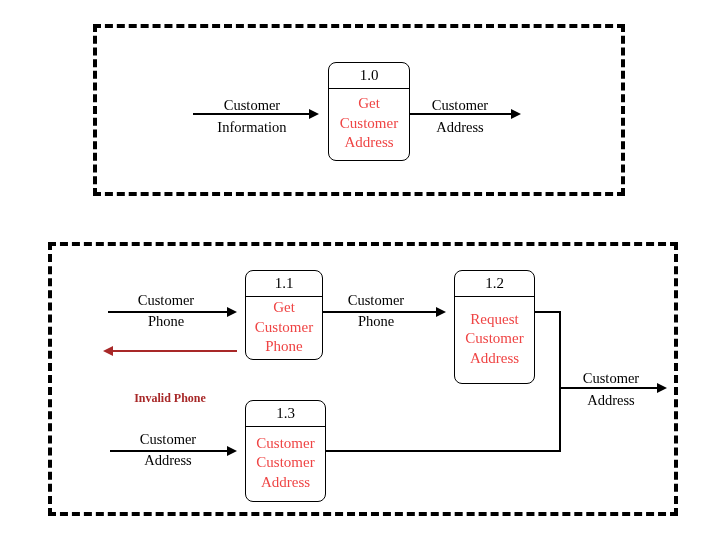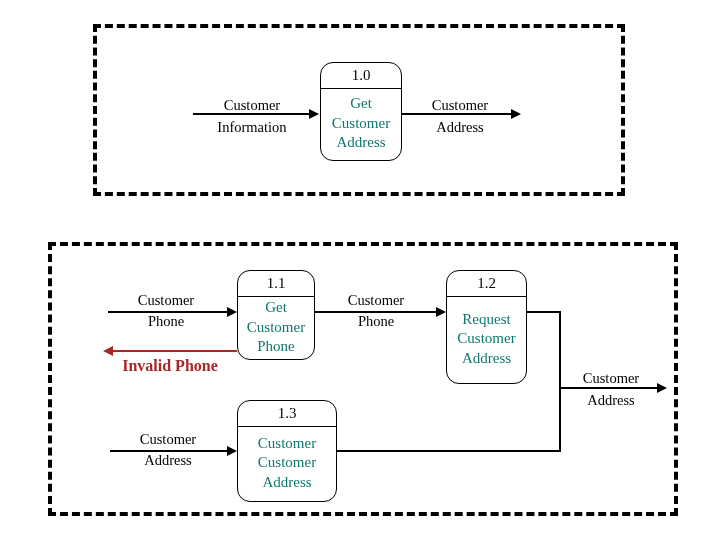--- a/index.html
+++ b/index.html
@@ -23,48 +23,49 @@
     border: 4px dashed #000000;
     box-sizing: border-box;
     background: transparent;
   }
 
   
   .process {
     position: absolute;
     box-sizing: border-box;
     border: 1.5px solid #000000;
-    border-radius: 13px;
+    border-radius: 8px;
     background: #ffffff;
     display: flex;
     flex-direction: column;
     align-items: stretch;
     overflow: hidden;
     z-index: 6;
+    margin-left: 8px;
   }
   .process-num {
     flex: 0 0 auto;
     text-align: center;
     font-size: 15px;
     line-height: 1;
     padding: 5px 0 5px 0;
     border-bottom: 1.5px solid #000000;
     color: #000000;
   }
   .process-name {
     flex: 1 1 auto;
     display: flex;
     flex-direction: column;
     align-items: center;
     justify-content: center;
     text-align: center;
     font-size: 15px;
     line-height: 1.30;
     padding: 1px 2px 3px 2px;
-    color: #0f766e;
+    color: #ef4444;
   }
   .process-name span { display: block; white-space: nowrap; }
 
   
   .hline {
     position: absolute;
     height: 0;
     border-top: 2px solid #000000;
     z-index: 4;
   }
@@ -98,21 +99,21 @@
   .flabel {
     position: absolute;
     font-size: 14.5px;
     line-height: 1.45;
     text-align: center;
     color: #000000;
     white-space: nowrap;
     z-index: 5;
   }
   .flabel span { display: block; }
-  .flabel.red { color: #A82828; font-weight: bold; font-size: 16px; }
+  .flabel.red { color: #A82828; font-weight: bold; font-size: 12px; margin-top: 36px; }
   .flabel.above { }
   .flabel.below { }
 </style>
 </head>
 <body>
 
 <div id="canvas">
 
   <div class="container" style="left:93px; top:24px; width:532px; height:172px;"></div>
 
@@ -189,21 +190,21 @@
 
   <div class="hline" style="left:110px; top:450px; width:118px;"></div>
   <div class="arrow-r" style="left:227px; top:446px;"></div>
   <div class="flabel above" style="left:108px; top:429px; width:120px;">
     <span>Customer</span>
   </div>
   <div class="flabel below" style="left:108px; top:450px; width:120px;">
     <span>Address</span>
   </div>
 
-  <div class="process" style="left:237px; top:400px; width:100px; height:102px;">
+  <div class="process" style="left:237px; top:400px; width:81px; height:102px;">
     <div class="process-num">1.3</div>
     <div class="process-name">
       <span>Customer</span>
       <span>Customer</span>
       <span>Address</span>
     </div>
   </div>
 
   <div class="hline" style="left:527px; top:311px; width:34px;"></div>
   <div class="hline" style="left:318px; top:450px; width:243px;"></div>

